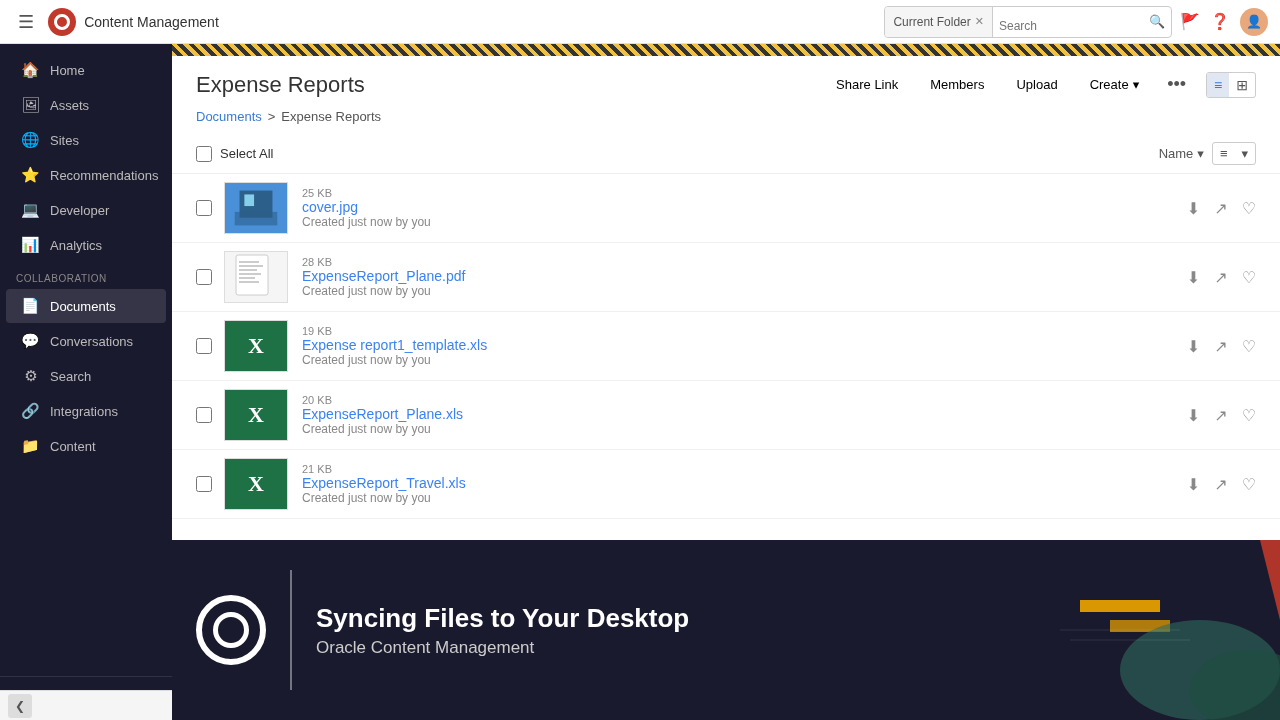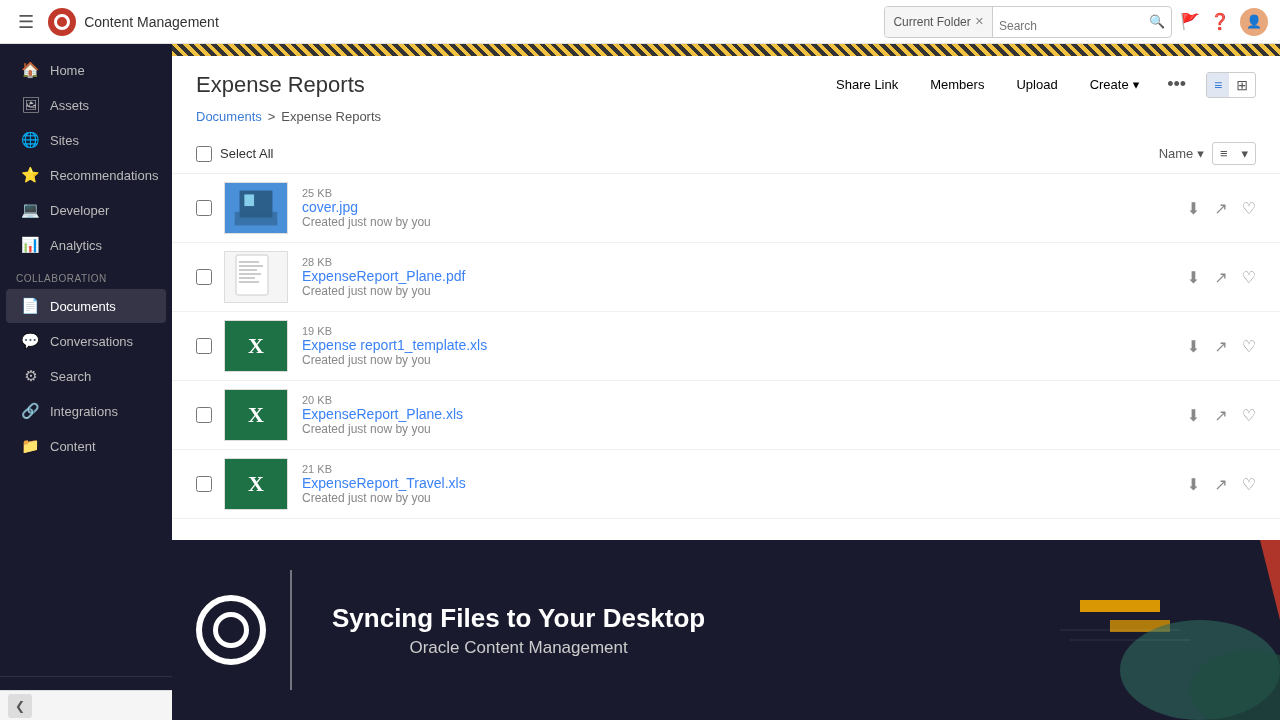--- a/index.html
+++ b/index.html
@@ -75,21 +75,21 @@
     
     .excel-icon { background: #1e7145; color: #fff; font-size: 22px; display: flex; align-items: center; justify-content: center; width: 100%; height: 100%; font-weight: bold; font-family: serif; }
     .pdf-icon { background: #f5f5f5; display: flex; align-items: center; justify-content: center; width: 100%; height: 100%; }
 
     
     .bottom-banner { height: 180px; background: #1a1a2e; display: flex; align-items: stretch; flex-shrink: 0; position: relative; overflow: hidden; }
     .bottom-banner-logo { display: flex; align-items: center; justify-content: center; padding: 0 24px; }
     .banner-logo-oval { width: 70px; height: 70px; border: 6px solid #fff; border-radius: 50%; display: flex; align-items: center; justify-content: center; }
     .banner-logo-inner { width: 36px; height: 36px; border: 5px solid #fff; border-radius: 50%; }
     .banner-divider { width: 2px; background: rgba(255,255,255,0.4); margin: 30px 0; }
-    .bottom-banner-text { display: flex; flex-direction: column; justify-content: center; padding: 0 40px; align-items: center; }
+    .bottom-banner-text { display: flex; flex-direction: column; justify-content: center; padding: 0 24px; }
     .bottom-banner-title { font-size: 26px; font-weight: bold; color: #fff; }
     .bottom-banner-subtitle { font-size: 17px; color: #ccc; margin-top: 4px; }
     .bottom-banner-deco { position: absolute; right: 0; top: 0; bottom: 0; width: 400px; pointer-events: none; }
 
     
     .bottom-bar { height: 30px; background: #f5f5f5; border-top: 1px solid #ddd; display: flex; align-items: center; padding: 0 8px; }
     .collapse-btn { display: flex; align-items: center; justify-content: center; width: 24px; height: 24px; background: #ddd; border-radius: 3px; cursor: pointer; font-size: 12px; color: #555; }
   </style>
 </head>
 <body>

